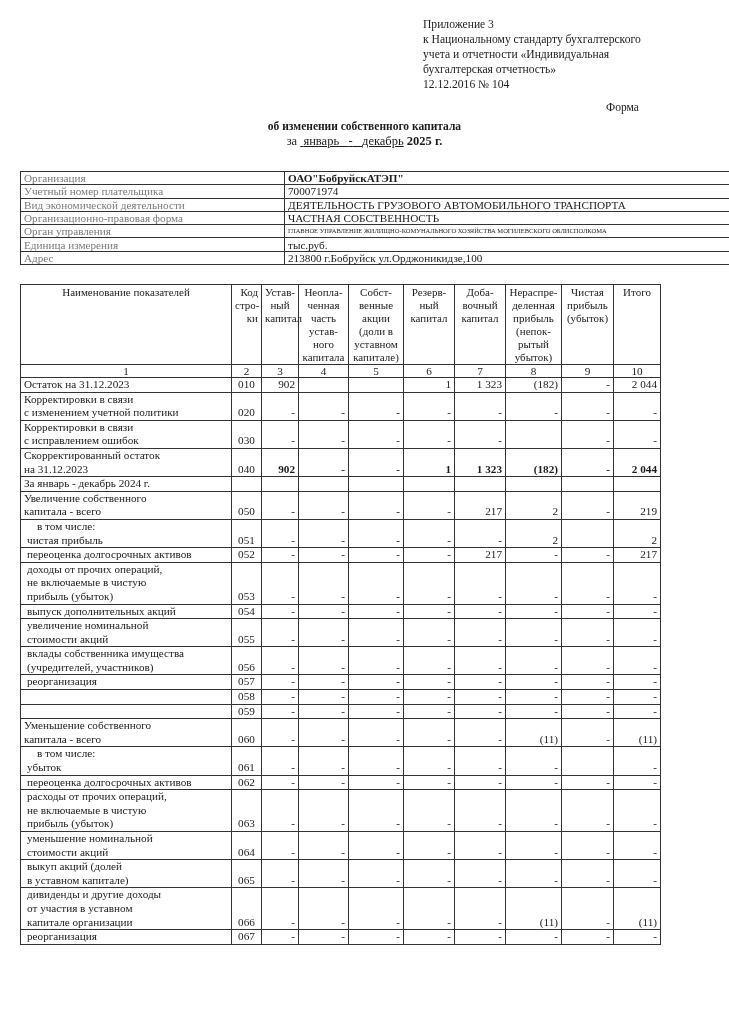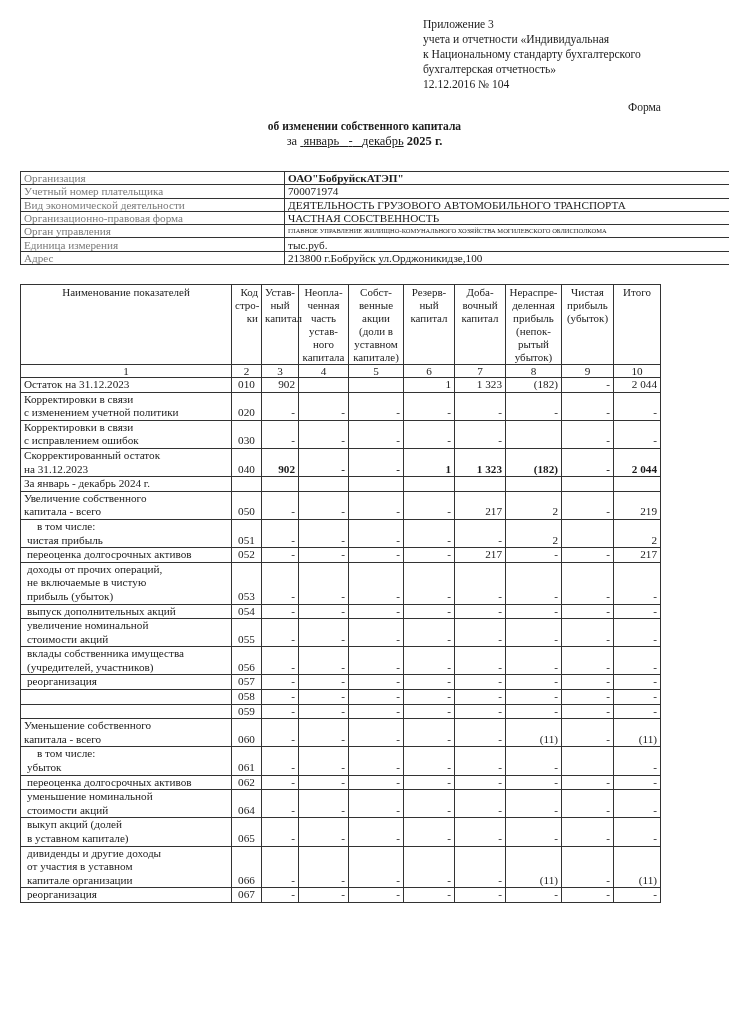--- a/index.html
+++ b/index.html
@@ -4,21 +4,21 @@
 <style>
   html, body { margin: 0; padding: 0; background: #ffffff; }
   body {
     width: 729px; height: 1024px; position: relative; overflow: hidden;
     font-family: "Liberation Serif", serif; color: #1c1c1c;
   }
   .appendix {
     position: absolute; left: 423px; top: 17px; width: 300px;
     font-size: 11.6px; line-height: 15px;
   }
-  .forma { position: absolute; left: 628px; top: 101px; font-size: 11.6px; }
+  .forma { position: absolute; left: 606px; top: 101px; font-size: 11.6px; }
   .title-block { position: absolute; left: 0; width: 729px; top: 118px; text-align: center; font-weight: bold; }
   .t1 { font-size: 12.5px; line-height: 15px; padding-left: 5px; }
   .t2 { font-size: 11.5px; line-height: 14px; margin-top: 1px; }
   .t3 { font-size: 12.5px; line-height: 16px; font-weight: normal; }
   .t3 .u { font-weight: normal; text-decoration: underline; }
   .t3 .y { font-weight: bold; }
 
   table { border-collapse: collapse; }
   .info {
     position: absolute; left: 20px; top: 171px; width: 712px;
@@ -43,22 +43,22 @@
   .main td.c { text-align: right; margin-top: 16px; }
   .main tr.colnums td { text-align: center; height: 12px; line-height: 12px; }
   .main tr.bold td.num, .main tr.bold td.c, .main tr.bold td.code-b { font-weight: bold; }
   .indent2 { padding-left: 6px !important; }
 </style>
 </head>
 <body>
 
 <div class="appendix">
   <div>Приложение 3</div>
+  <div>к Национальному стандарту бухгалтерского</div>
   <div>учета и отчетности «Индивидуальная</div>
-  <div>к Национальному стандарту бухгалтерского</div>
   <div>бухгалтерская отчетность»</div>
   <div>12.12.2016 № 104</div>
 </div>
 <div class="forma">Форма</div>
 
 <div class="title-block">
   <div class="t2">об изменении собственного капитала</div>
   <div class="t3">
     <span>за</span>
     <span class="u">&nbsp;<span>январь</span>&nbsp;&nbsp;&nbsp;<span>-</span>&nbsp;&nbsp;&nbsp;<span>декабрь</span></span>
@@ -442,20 +442,36 @@
         <td class="num">-</td>
         <td class="num">-</td>
         <td class="num">-</td>
         <td class="num">-</td>
         <td class="num">-</td>
         <td class="num">-</td>
         <td class="num">-</td>
       </tr>
       <tr>
         <td class="name indent2">
+          <div>расходы от прочих операций,</div>
+          <div>не включаемые в чистую</div>
+          <div>прибыль (убыток)</div>
+        </td>
+        <td class="code">063</td>
+        <td class="num">-</td>
+        <td class="num">-</td>
+        <td class="num">-</td>
+        <td class="num">-</td>
+        <td class="num">-</td>
+        <td class="num">-</td>
+        <td class="num">-</td>
+        <td class="num">-</td>
+      </tr>
+      <tr>
+        <td class="name indent2">
           <div>уменьшение номинальной</div>
           <div>стоимости акций</div>
         </td>
         <td class="code">064</td>
         <td class="num">-</td>
         <td class="num">-</td>
         <td class="num">-</td>
         <td class="num">-</td>
         <td class="num">-</td>
         <td class="num">-</td>

